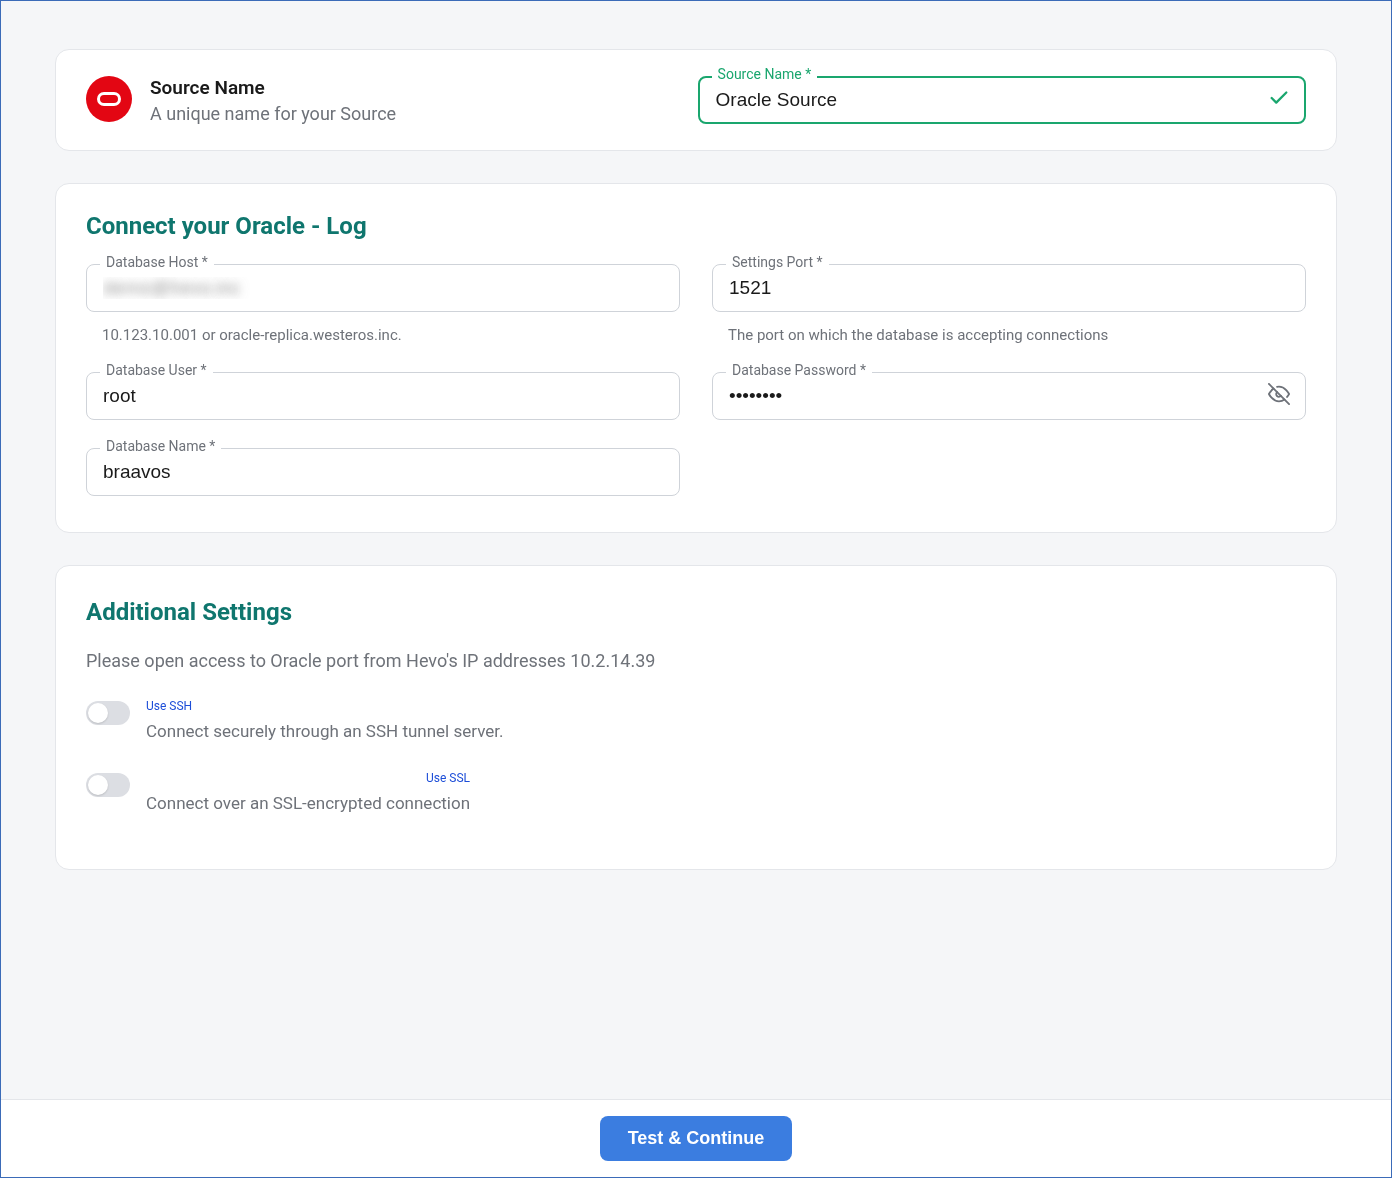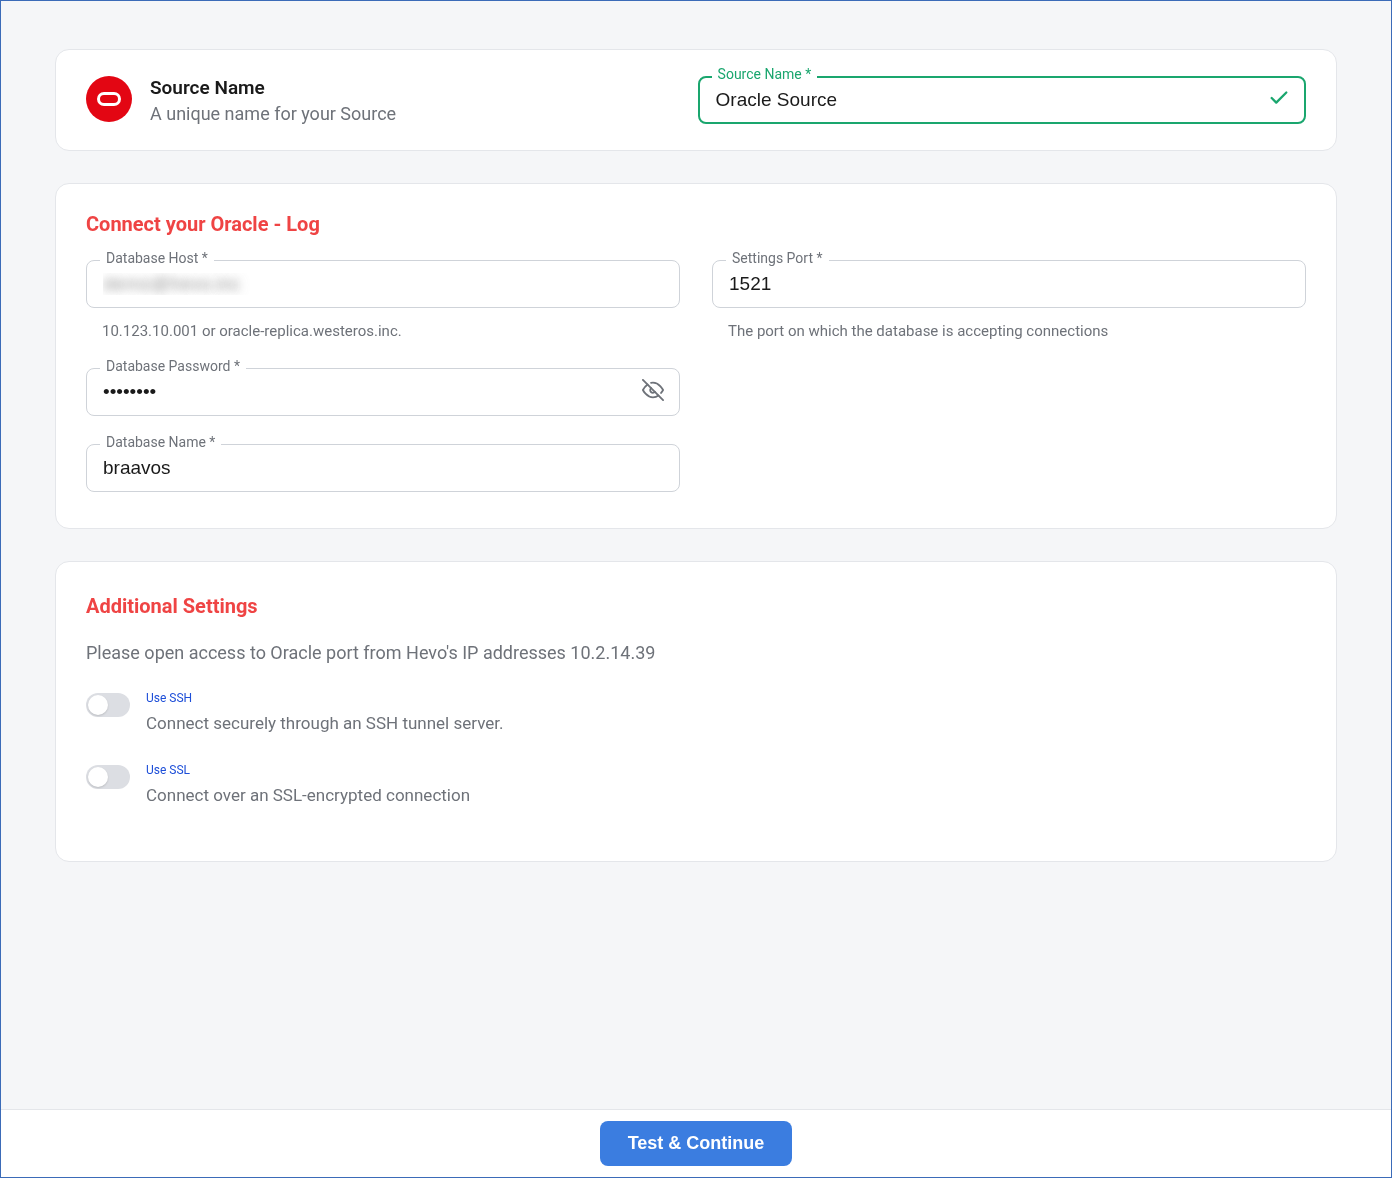--- a/index.html
+++ b/index.html
@@ -112,23 +112,23 @@
       right: 16px;
       top: 50%;
       transform: translateY(-50%);
       color: #6e7279;
       cursor: pointer;
     }
     .connect-card {
       padding: 28px 30px 36px 30px;
     }
     .section-title {
-      font-size: 20px;
+      font-size: 24px;
       font-weight: 700;
-      color: #ef4444;
+      color: #0f766e;
       margin-bottom: 24px;
     }
     .section-desc {
       font-size: 18px;
       color: #6e7279;
       margin-bottom: 28px;
     }
     .field-grid {
       display: grid;
       grid-template-columns: 1fr 1fr;
@@ -145,20 +145,21 @@
       padding-left: 16px;
     }
     .toggle-row {
       display: flex;
       align-items: flex-start;
       gap: 16px;
       margin-bottom: 30px;
     }
     .toggle-row:last-child {
       margin-bottom: 16px;
+      text-align: right;
     }
     .toggle {
       width: 44px;
       height: 24px;
       background: #dcdee3;
       border-radius: 12px;
       position: relative;
       cursor: pointer;
       flex-shrink: 0;
       margin-top: 2px;
@@ -184,21 +185,21 @@
       margin-top: 8px;
     }
     .additional-card {
       padding: 32px 30px 40px 30px;
     }
     .footer {
       position: absolute;
       bottom: 0;
       left: 0;
       right: 0;
-      height: 68px;
+      height: 78px;
       background: #fff;
       border-top: 1px solid #e4e6ea;
       display: flex;
       align-items: center;
       justify-content: center;
     }
     .test-btn {
       background: #3b7de0;
       color: #fff;
       border: none;
@@ -250,20 +251,26 @@
       </div>
 
       <div class="field-group">
         <div class="field-wrapper">
           <span class="field-label">Settings Port *</span>
           <input class="field-input" type="text" value="1521" style="">
         </div>
         <div class="helper-text">The port on which the database is accepting connections</div>
       </div>
 
+      <div class="field-group">
+        <div class="field-wrapper">
+          <span class="field-label">Database User *</span>
+          <input class="field-input" type="text" value="root" style="">
+        </div>
+      </div>
 
       <div class="field-group">
         <div class="field-wrapper">
           <span class="field-label">Database Password *</span>
           <input class="field-input" type="text" value="••••••••" style="">
           <span class="eye-icon">
             <svg width="22" height="22" viewBox="0 0 24 24" fill="none" stroke="currentColor" stroke-width="2" stroke-linecap="round" stroke-linejoin="round">
                 <path d="M17.94 17.94A10.07 10.07 0 0 1 12 20c-7 0-11-8-11-8a18.45 18.45 0 0 1 5.06-5.94M9.9 4.24A9.12 9.12 0 0 1 12 4c7 0 11 8 11 8a18.5 18.5 0 0 1-2.16 3.19m-6.72-1.07a3 3 0 1 1-4.24-4.24"></path>
                 <line x1="1" y1="1" x2="23" y2="23"></line>
               </svg>

